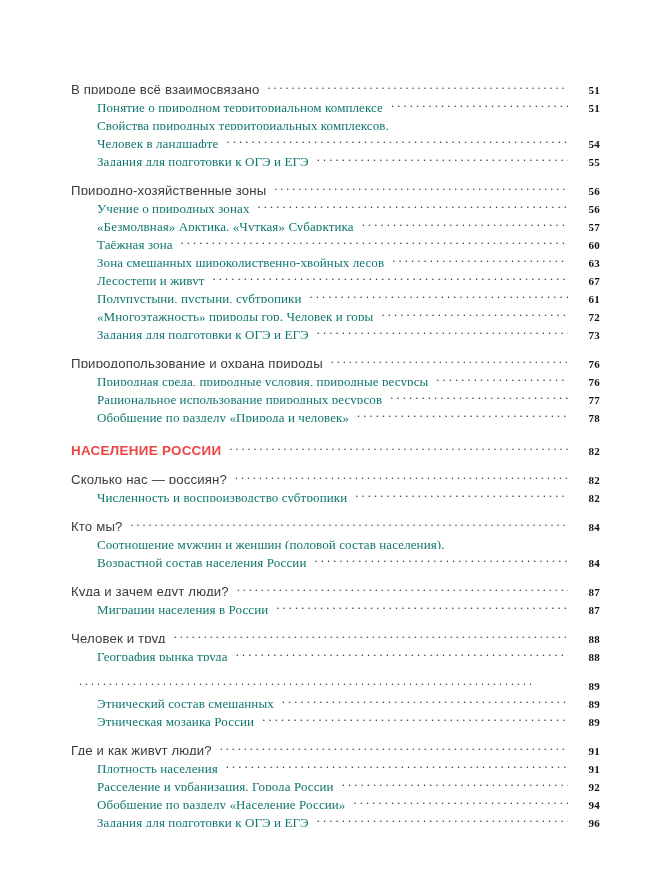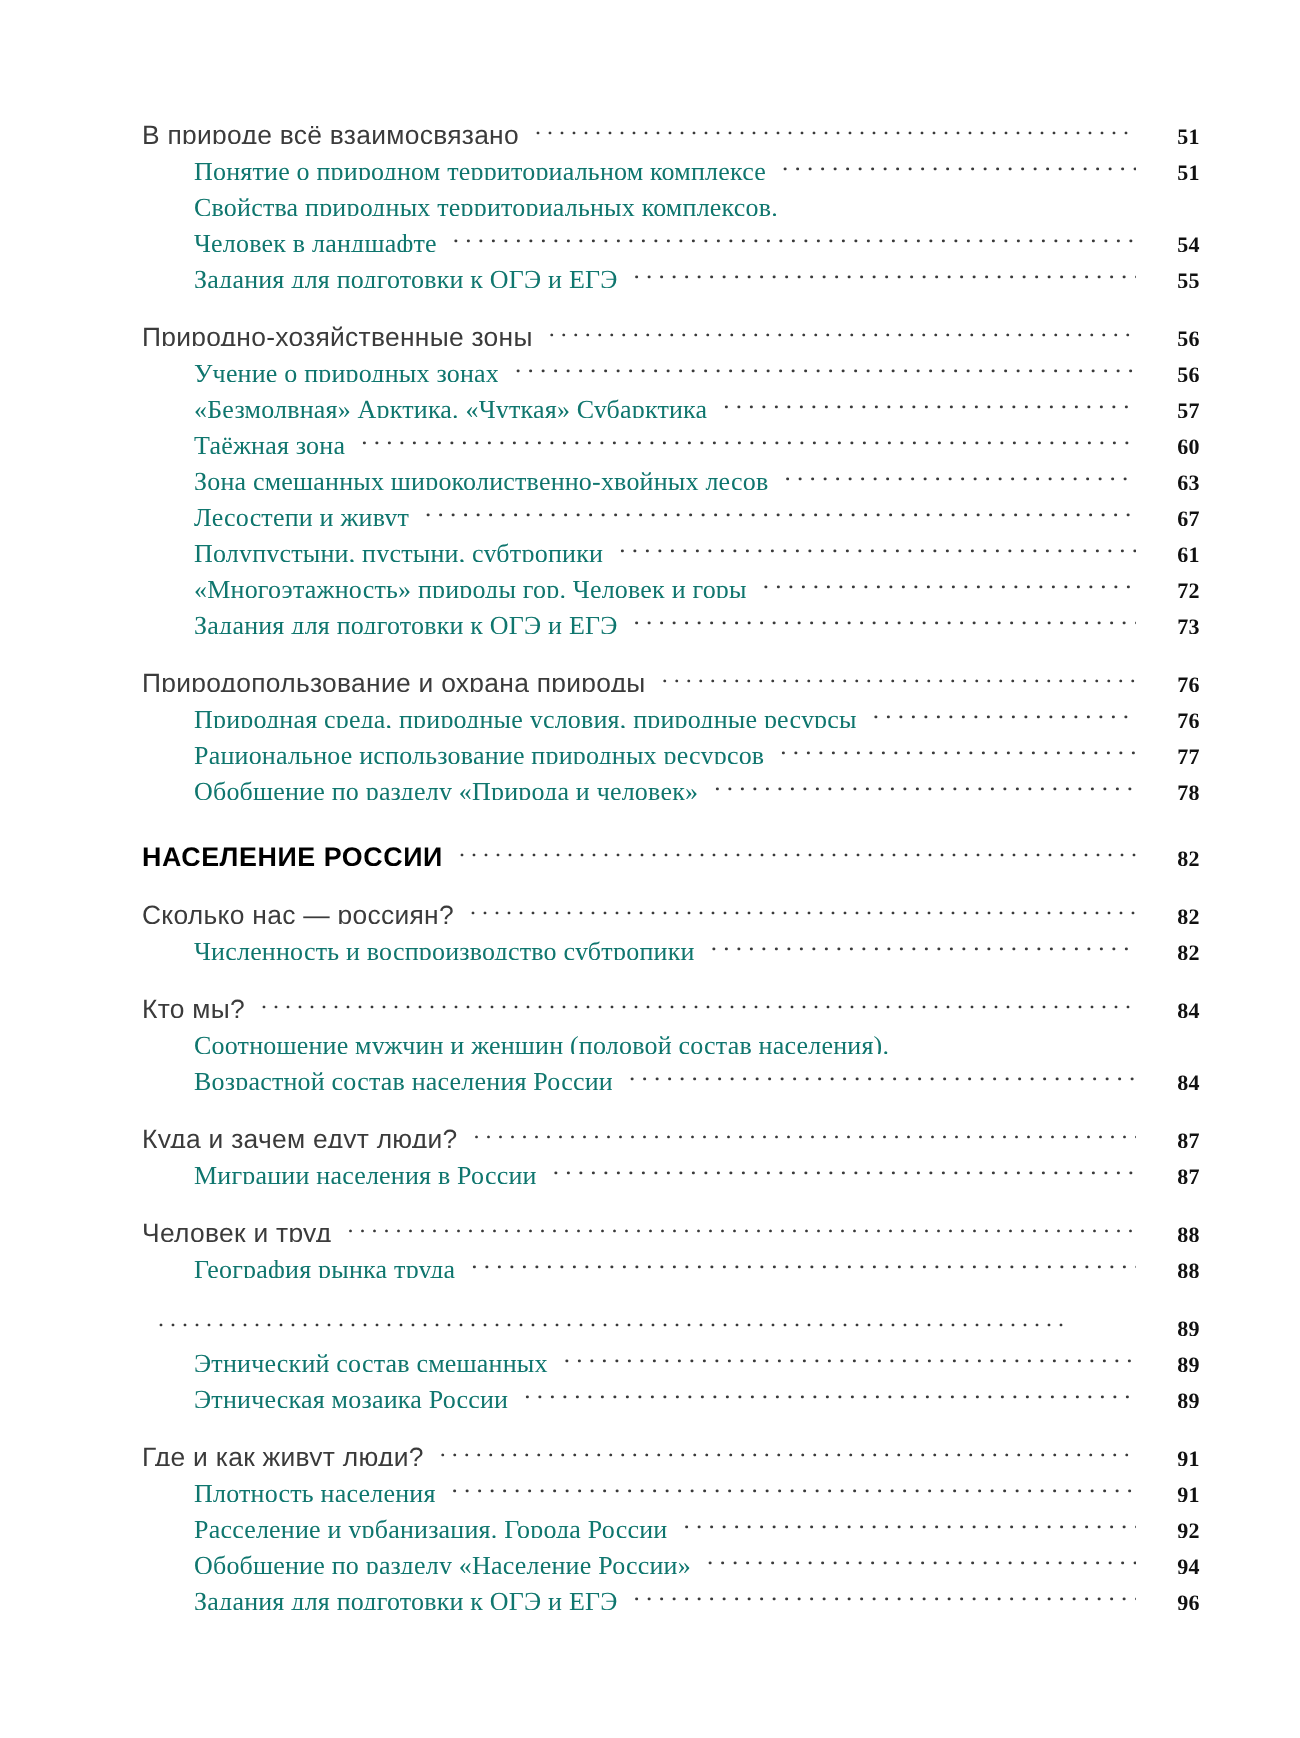--- a/index.html
+++ b/index.html
@@ -13,21 +13,21 @@
     font-family: "Liberation Serif", serif;
     -webkit-font-smoothing: antialiased;
   }
 
   #toc-page {
     position: relative;
     width: 650px;
     height: 869px;
     background: #ffffff;
     box-sizing: border-box;
-    padding: 54px 50px 0 71px;
+    padding: 76px 50px 0 71px;
   }
 
   .toc-list {
     display: block;
   }
 
   
   .toc-row {
     display: flex;
     align-items: baseline;
@@ -91,21 +91,21 @@
   }
   .lvl1 .toc-dots::before {
     font-size: 12px;
   }
 
   
   .lvl1.section .toc-label {
     font-family: "Liberation Sans", sans-serif;
     font-weight: 700;
     font-size: 13.4px;
-    color: #000000;
+    color: #ef4444;
     letter-spacing: 0.3px;
   }
 
   
   .lvl2 {
     margin-left: 26px;
     width: 503px;
   }
   .lvl2 .toc-label {
     font-family: "Liberation Serif", serif;

